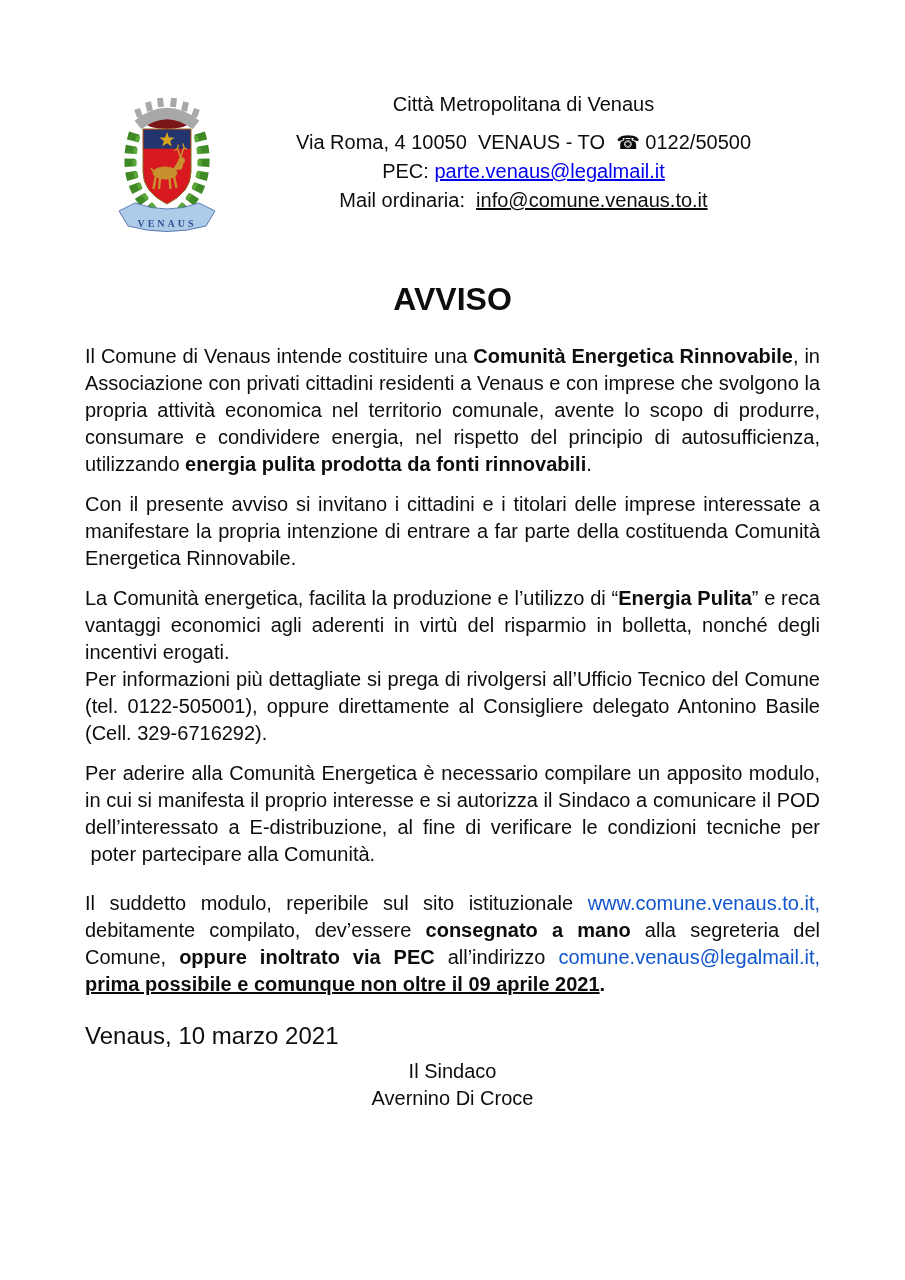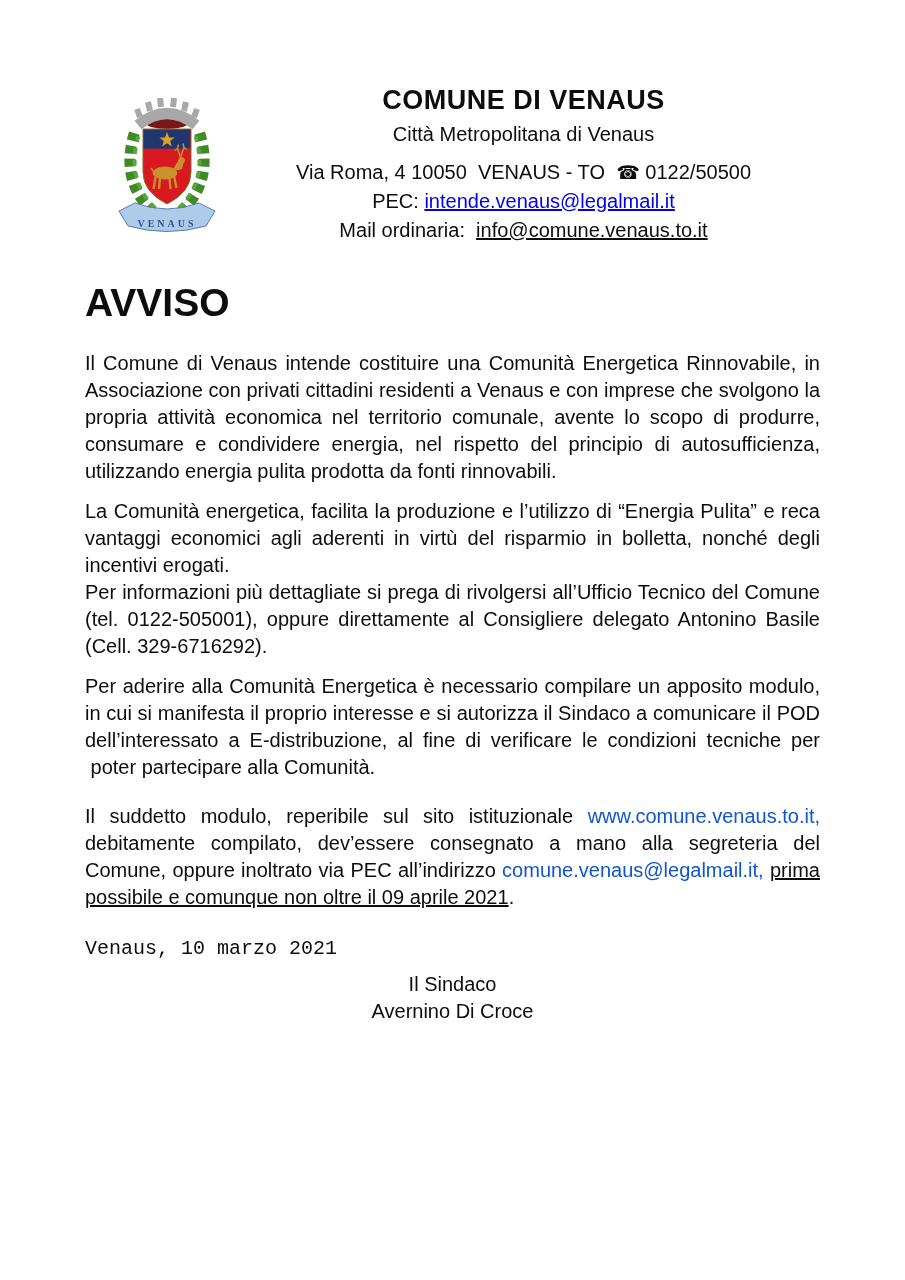--- a/index.html
+++ b/index.html
@@ -19,33 +19,33 @@
   .logo-box { width:120px; height:165px; margin-left:22px; flex:0 0 auto; }
   .head-text { flex:1 1 auto; text-align:center; padding-top:2px; }
   .org-title { font-size:27px; font-weight:bold; letter-spacing:0.5px; line-height:1.1; }
   .org-subtitle { font-size:20px; margin-top:7px; }
   .addr-group { margin-top:12px; }
   .addr-line { font-size:20px; line-height:29px; }
   .hdr-link { color:var(--link-blue,#0000ee); text-decoration:underline; cursor:pointer; }
   .mail-link { color:inherit; text-decoration:underline; cursor:pointer; }
   .phone-icon { font-family:"DejaVu Sans", sans-serif; font-size:19px; }
   
-  .avviso { font-size:39px; font-weight:bold; text-align:left; margin:32px 0 0 0; }
+  .avviso { font-size:32px; font-weight:bold; text-align:center; margin:32px 0 0 0; }
   .paras { margin-top:25px; }
   .para {
     font-size:20px; line-height:27px;
     text-align:justify;
     margin:13px 0 0 0;
   }
   .para:first-child { margin-top:0; }
   .para.gap-large { margin-top:22px; }
-  .b { font-weight:normal; }
+  .b { font-weight:bold; }
   .u { text-decoration:underline; }
   a.body-link { color:var(--body-link-blue,#1155cc); cursor:pointer; }
-  .date-line { font-size:20px; line-height:27px; margin:24px 0 0 0; text-align:left;font-family:Liberation Mono, monospace; }
+  .date-line { font-size:24px; line-height:27px; margin:24px 0 0 0; text-align:left; }
   .signature { text-align:center; font-size:20px; line-height:27px; margin-top:9px; }
   
   .crown-band { stroke:var(--crown-grey,#a8a8a8); fill:none; }
   .crown-cap  { fill:var(--crown-cap-red,#7a1518); }
   .wreath     { stroke:var(--wreath-green,#3f8a26); fill:none; }
   .wreath-hi  { stroke:var(--wreath-green-light,#5aa838); fill:none; }
   .shield-red { fill:var(--shield-red,#d8191f); stroke:#8a6a1d; stroke-width:1; }
   .chief-blue { fill:var(--chief-blue,#23356e); }
   .star-gold  { fill:var(--star-gold,#d9a520); }
   .stag       { stroke:var(--stag-gold,#c8912d); fill:var(--stag-gold,#c8912d); }
@@ -83,34 +83,34 @@
           <path d="M73.5 73.5 L70.5 64.5 M73.5 73.5 L77 63.5 M70.5 64.5 L67.5 66.5 M70.5 64.5 L71.5 60.5 M77 63.5 L80 65.5 M77 63.5 L76 59.5" stroke-width="1.5" fill="none"></path>
           <path d="M46.5 87.5 L44 84" stroke-width="1.6" fill="none"></path>
         </g>
 
         <path class="ribbon" d="M12 127 L28 119 Q60 131 92 119 L108 127 L99 142 Q60 153 21 142 Z"></path>
         <text class="ribbon-txt" x="60" y="143" text-anchor="middle">VENAUS</text>
       </svg>
     </div>
 
     <div class="head-text">
-      <div class="org-title">COMUNE DI VENAUS</div>
       <div class="org-subtitle">Città Metropolitana di Venaus</div>
       <div class="addr-group">
         <div class="addr-line"><span>Via Roma, 4 10050&nbsp; VENAUS - TO &nbsp;</span><span class="phone-icon">☎</span><span> 0122/50500</span></div>
-        <div class="addr-line"><span>PEC: </span><a class="hdr-link">intende.venaus@legalmail.it</a></div>
+        <div class="addr-line"><span>PEC: </span><a class="hdr-link">parte.venaus@legalmail.it</a></div>
         <div class="addr-line"><span>Mail ordinaria: &nbsp;</span><a class="mail-link">info@comune.venaus.to.it</a></div>
       </div>
     </div>
   </div>
 
   <h2 class="avviso">AVVISO</h2>
 
   <div class="paras">
       <p class="para"><span>Il Comune di Venaus intende costituire una </span><span class="b">Comunità Energetica Rinnovabile</span><span>, in Associazione con privati cittadini residenti a Venaus e con imprese che svolgono la propria attività economica nel territorio comunale, avente lo scopo di produrre, consumare e condividere energia, nel rispetto del principio di autosufficienza, utilizzando </span><span class="b">energia pulita prodotta da fonti rinnovabili</span><span>.</span></p>
+      <p class="para"><span>Con il presente avviso si invitano i cittadini e i titolari delle imprese interessate a manifestare la propria intenzione di entrare a far parte della costituenda Comunità Energetica Rinnovabile.</span></p>
       <p class="para"><span>La Comunità energetica, facilita la produzione e l’utilizzo di “</span><span class="b">Energia Pulita</span><span>” e reca vantaggi economici agli aderenti in virtù del risparmio in bolletta, nonché degli incentivi erogati.</span><br><span>Per informazioni più dettagliate si prega di rivolgersi all’Ufficio Tecnico del Comune (tel. 0122-505001), oppure direttamente al Consigliere delegato Antonino Basile (Cell. 329-6716292).</span></p>
       <p class="para"><span>Per aderire alla Comunità Energetica è necessario compilare un apposito modulo, in cui si manifesta il proprio interesse e si autorizza il Sindaco a comunicare il POD dell’interessato a E-distribuzione, al fine di verificare le condizioni tecniche per &nbsp;poter partecipare alla Comunità.</span></p>
       <p class="para gap-large"><span>Il suddetto modulo, reperibile sul sito istituzionale </span><a class="body-link">www.comune.venaus.to.it,</a><span> debitamente compilato, dev’essere </span><span class="b">consegnato a mano</span><span> alla segreteria del Comune, </span><span class="b">oppure inoltrato via PEC</span><span> all’indirizzo </span><a class="body-link">comune.venaus@legalmail.it,</a><span> </span><span class="b u">prima possibile e comunque non oltre il 09 aprile 2021</span><span class="b">.</span></p>
     </div>
 
   <p class="date-line">Venaus, 10 marzo 2021</p>
 
   <div class="signature">
     <div>Il Sindaco</div>
     <div>Avernino Di Croce</div>

